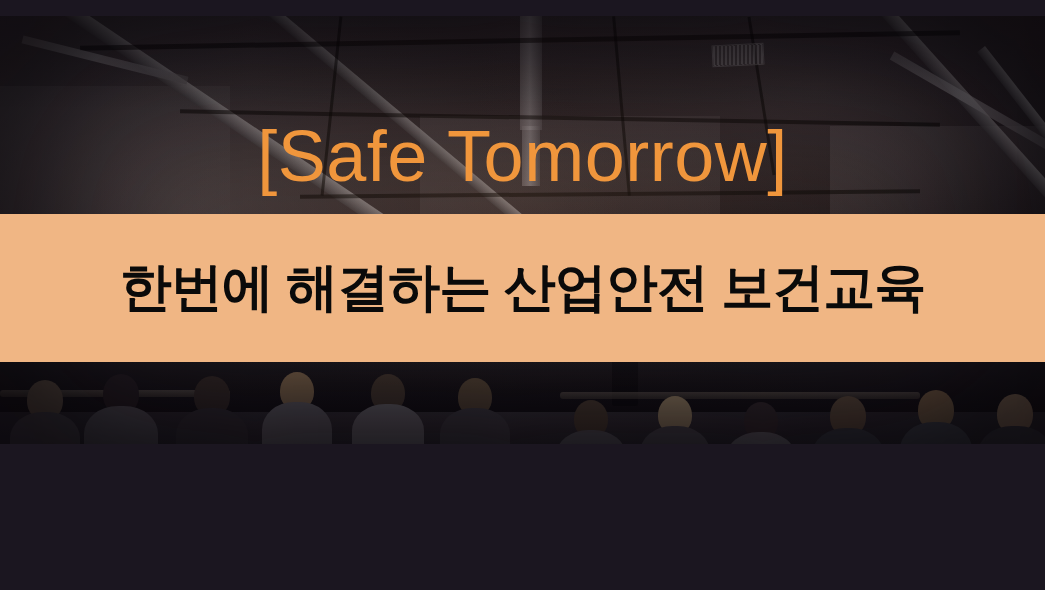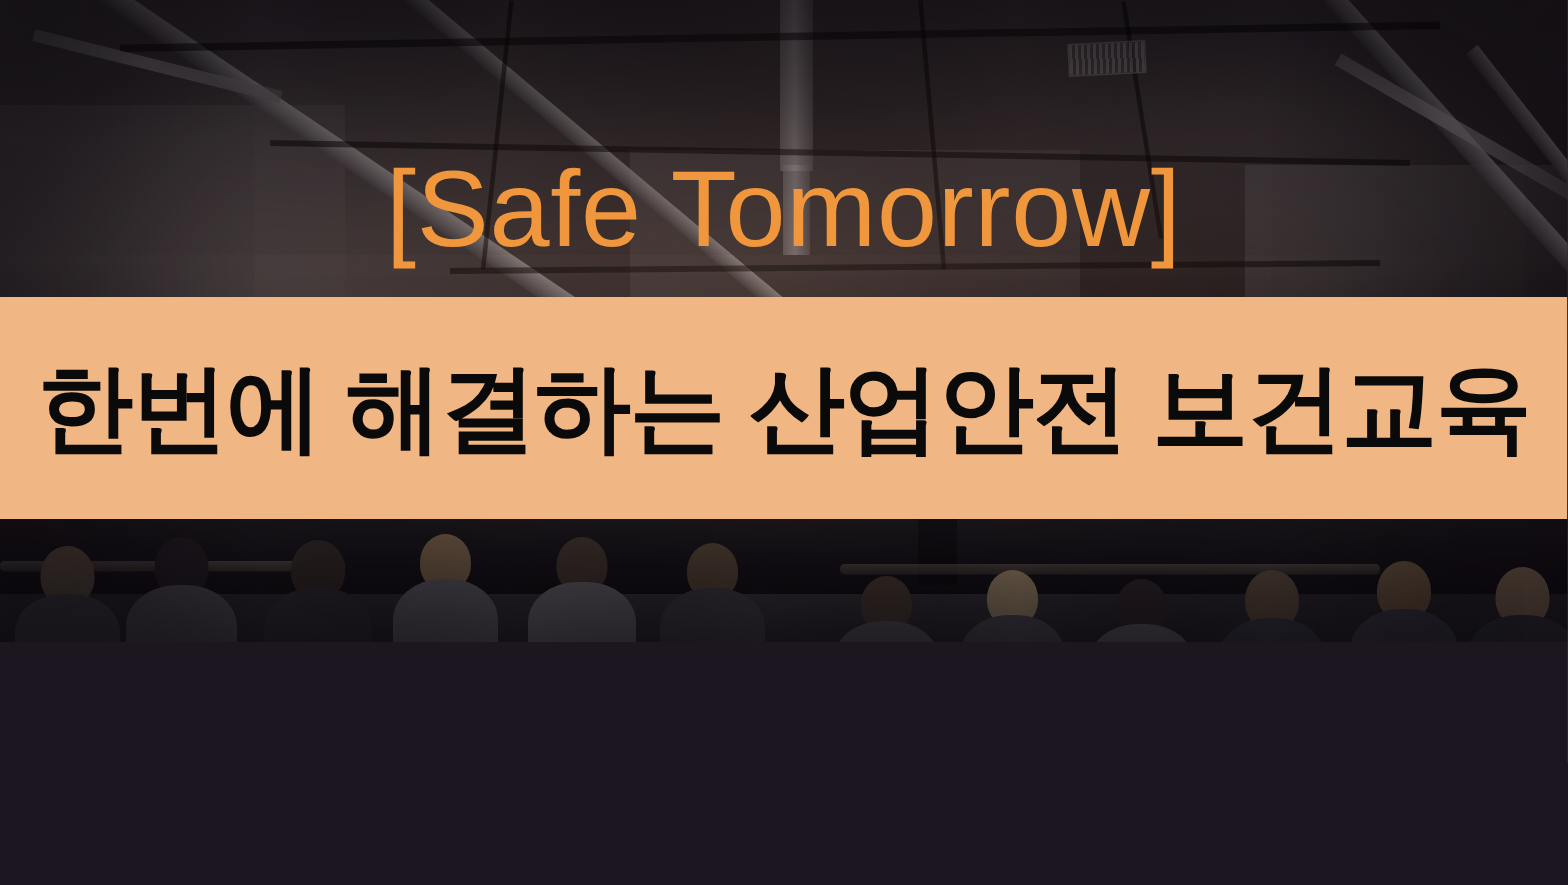--- a/index.html
+++ b/index.html
@@ -8,20 +8,21 @@
   body {
     font-family:"Liberation Sans","DejaVu Sans",sans-serif;
   }
 
   .banner {
     position:relative;
     width:1045px;
     height:428px;
     overflow:hidden;
     background:#7f1d1d;
+    margin-top:16px;
   }
 
   
   .photo { position:absolute; inset:0; overflow:hidden; }
 
   
   .ceiling {
     position:absolute; left:0; top:0; width:100%; height:352px;
     background:
       radial-gradient(ellipse 60% 90% at 18% 55%, rgba(86,78,80,.55), rgba(0,0,0,0) 70%),
@@ -107,21 +108,21 @@
     white-space:nowrap;
   }
 
   .highlight-band {
     position:absolute; left:0; top:198px; width:100%; height:148px;
     background:#F0B684;
     z-index:5;
     display:flex; align-items:center; justify-content:center;
   }
   .band-text {
-    font-size:64px;
+    font-size:52px;
     font-weight:bold;
     color:#0a0a0a;
     letter-spacing:-1px;
     white-space:nowrap;
     display:flex; align-items:baseline; gap:36px;
   }
   .band-text .accent { color:#1478B4; }
 
   .subtitle {
     position:absolute; left:0; top:408px; width:100%;

